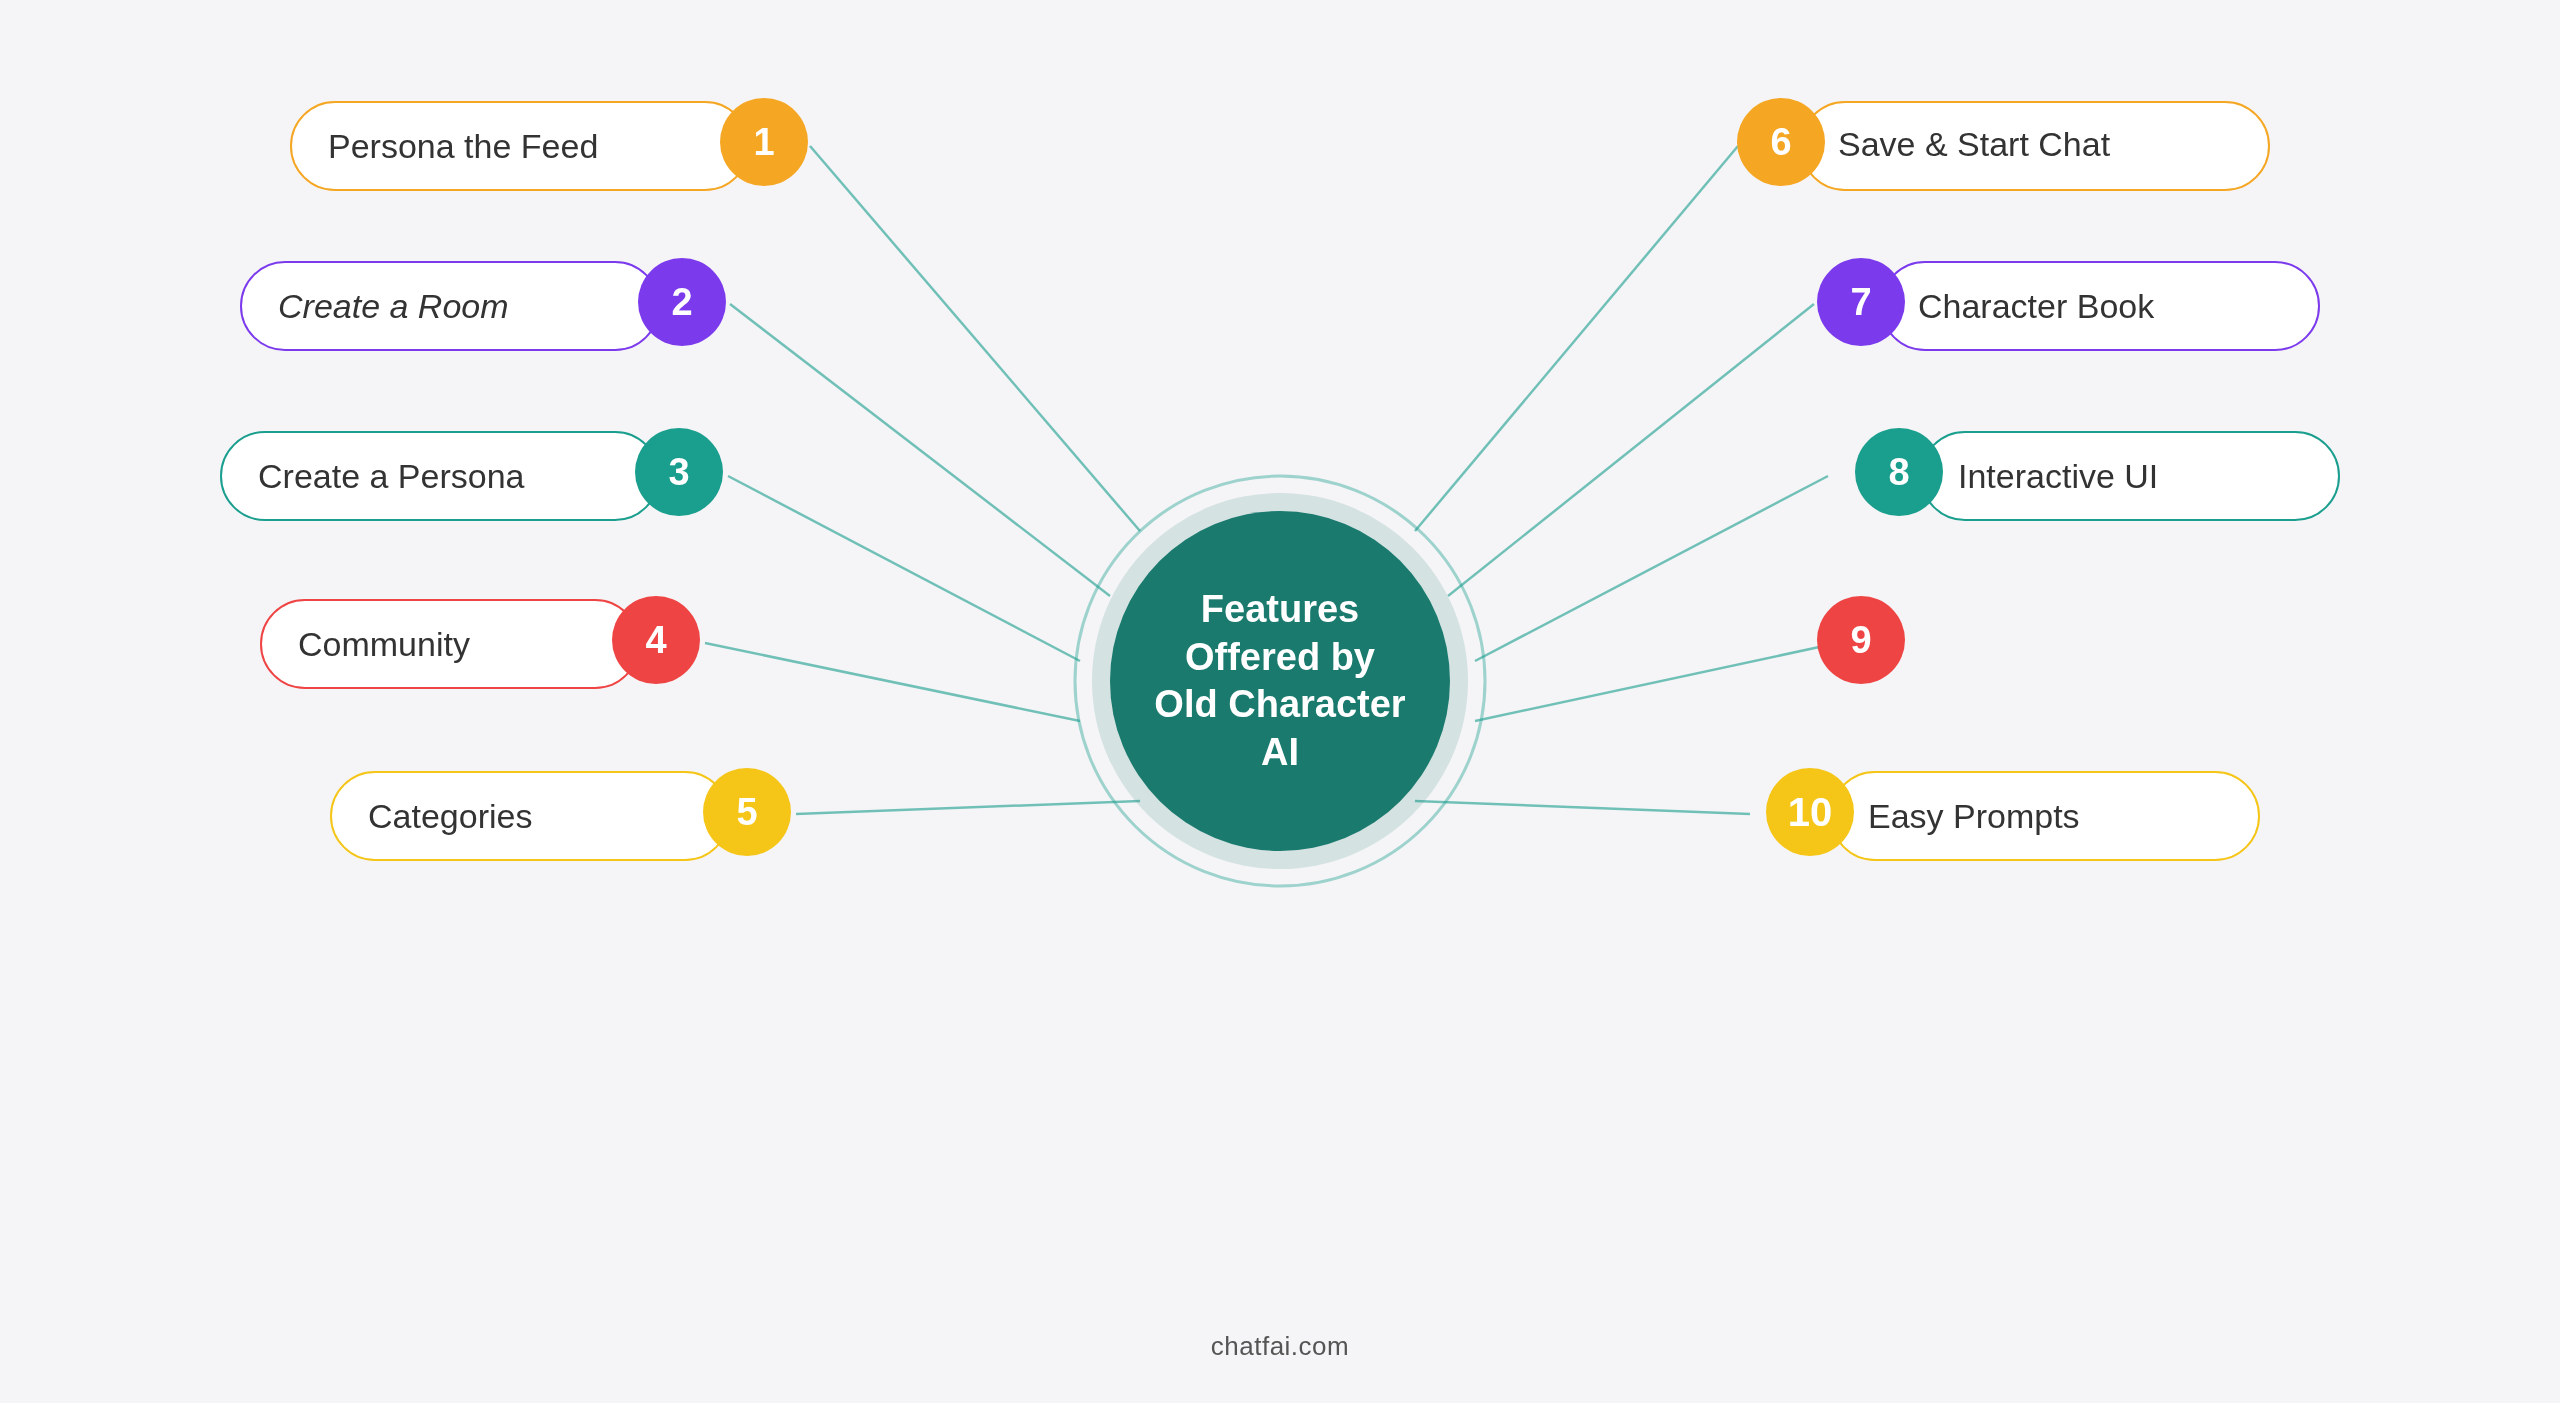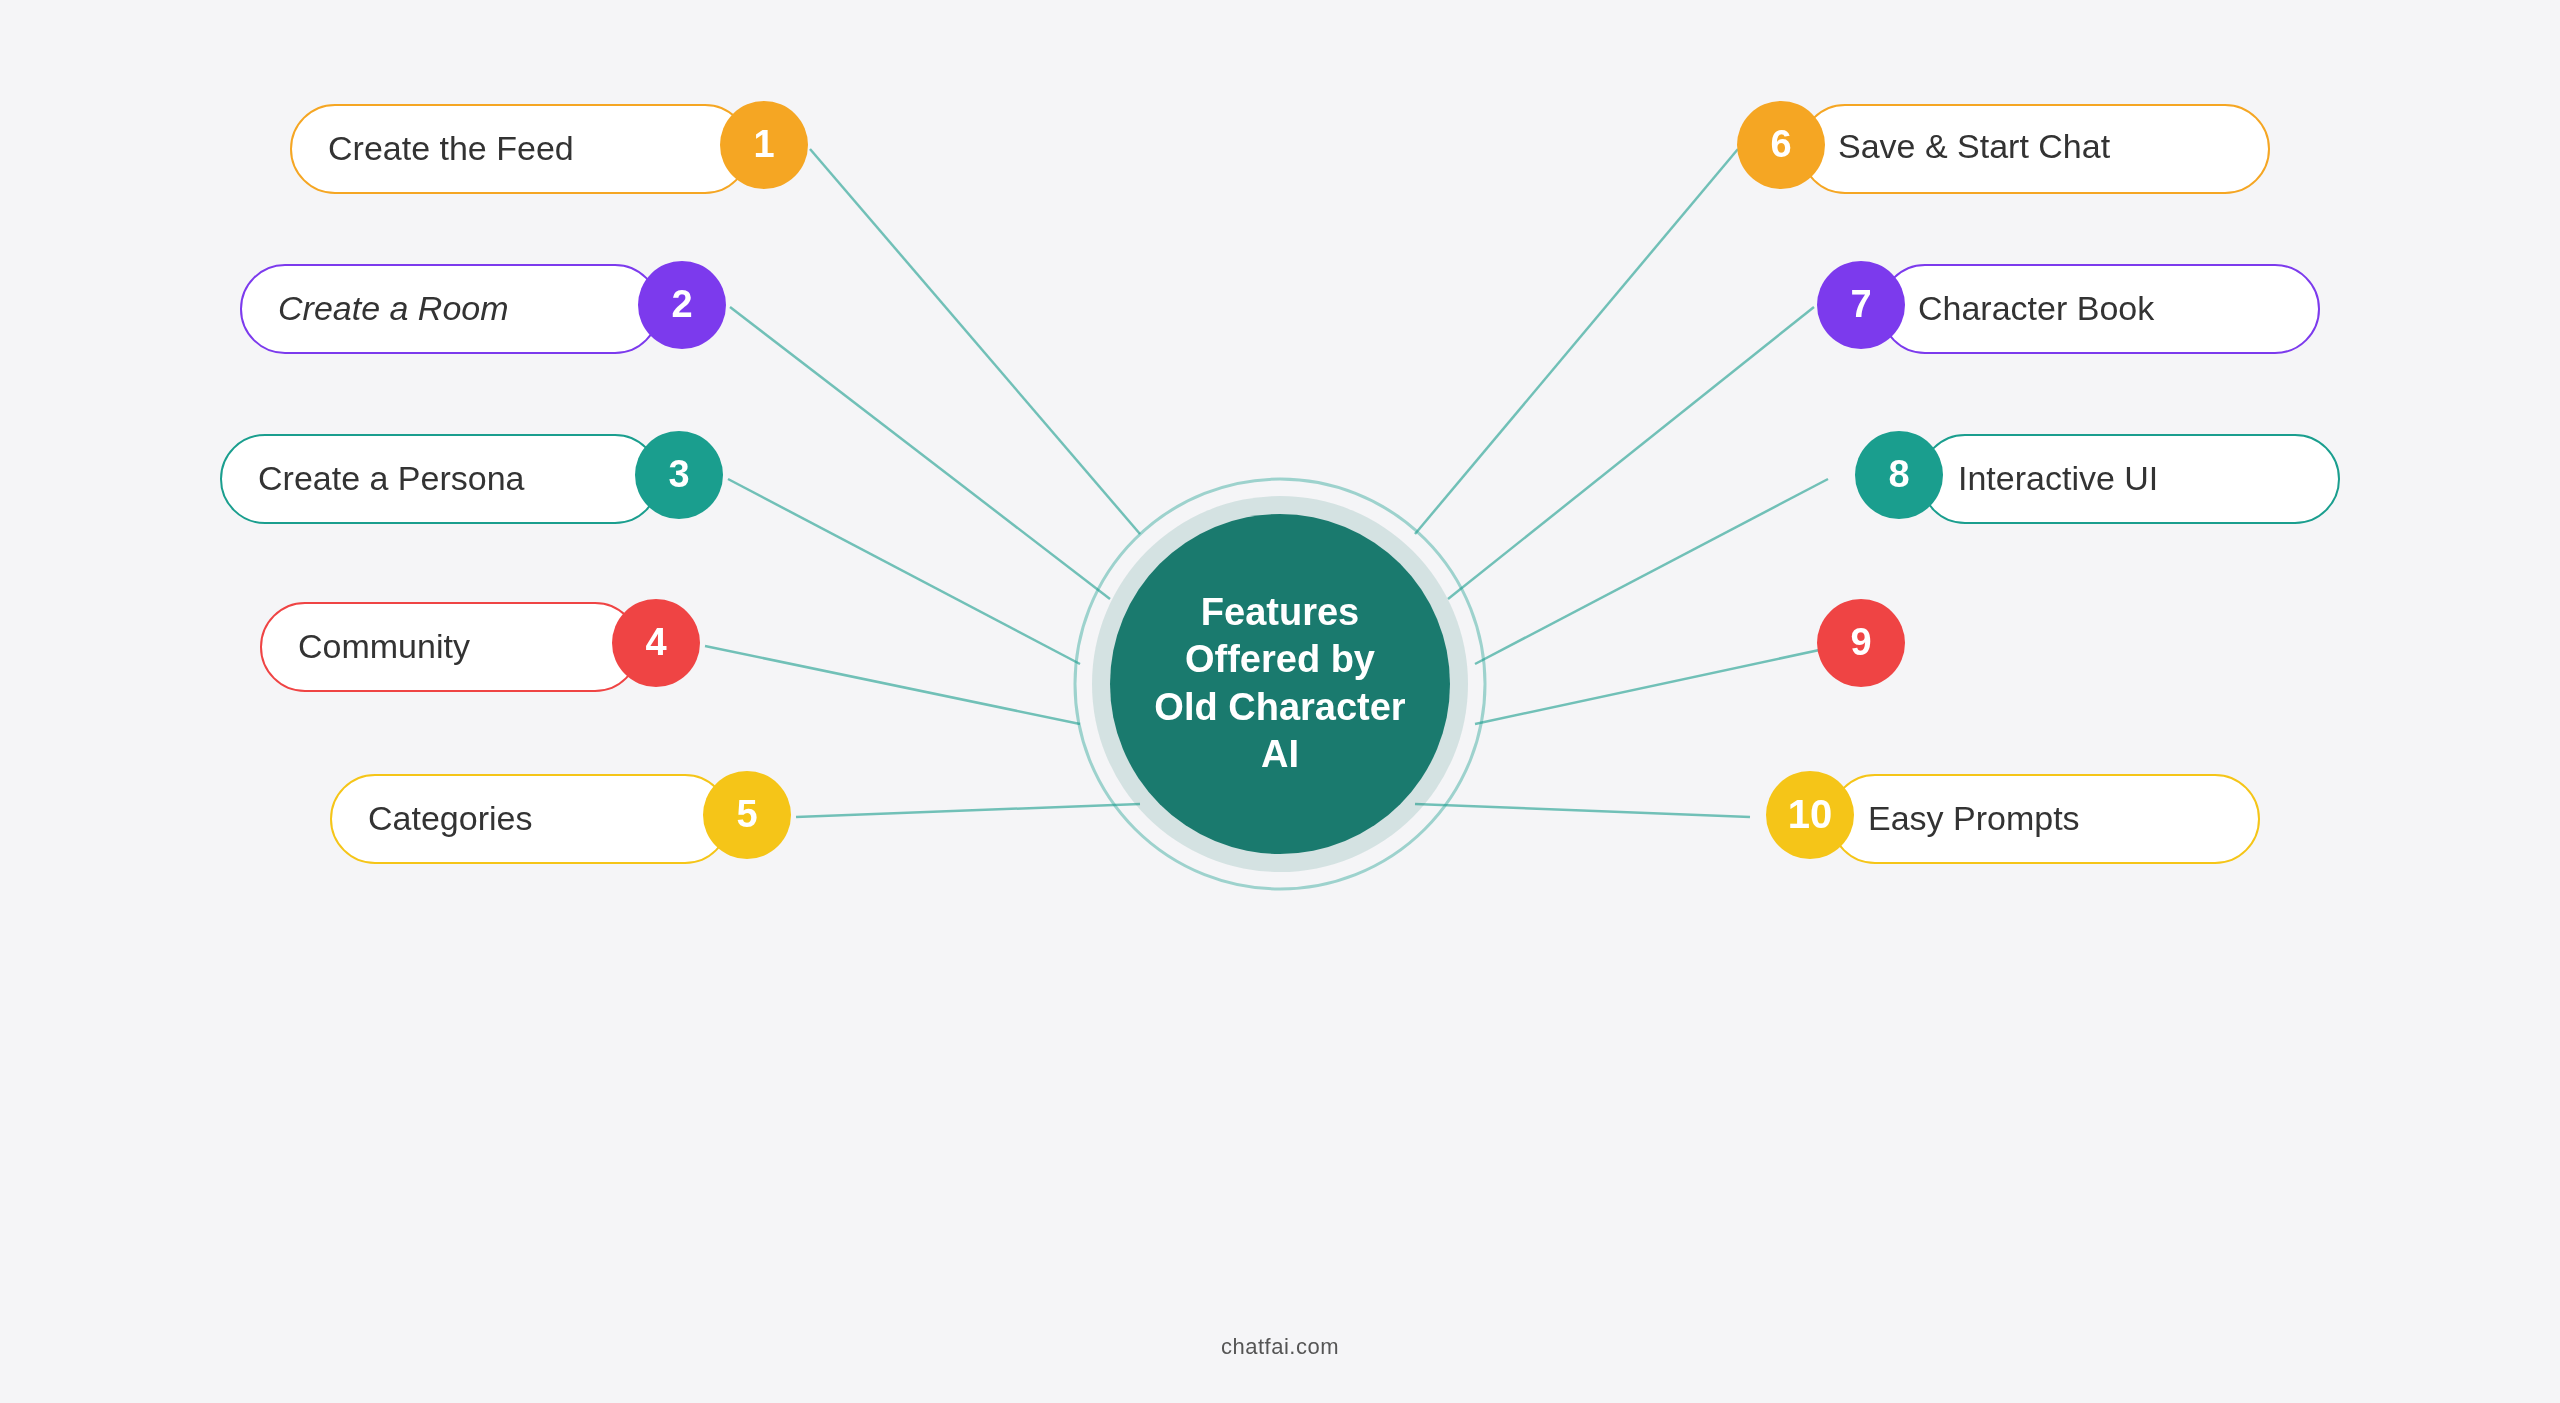--- a/index.html
+++ b/index.html
@@ -226,21 +226,21 @@
       width: 430px;
     }
     .badge-10 {
       background: #f5c518;
       right: 526px;
       top: 727px;
     }
 
     .footer-text {
       margin-top: 10px;
-      font-size: 22px;
+      font-size: 26px;
       color: #555;
       letter-spacing: 0.5px;
     }
   </style>
 </head>
 <body>
 
 <div class="diagram-container">
 
   <svg class="svg-lines" viewBox="0 0 2200 1280" preserveAspectRatio="xMidYMid meet">
@@ -268,21 +268,21 @@
     <line x1="1570" y1="773" x2="1235" y2="760" stroke="#1a9e8e" stroke-width="2.5" opacity="0.6"></line>
   </svg>
 
   <div class="center-circle">
     <div class="center-circle-inner">
       Features<br>Offered by<br>Old Character<br>AI
     </div>
   </div>
 
   <div class="pill pill-1" style="border-color:#f5a623;">
-    <span class="pill-text">Create the Feed</span>
+    <span class="pill-text">Persona the Feed</span>
   </div>
   <div class="badge badge-1" style="background:#f5a623;">
     <span>1</span>
   </div>
 
   <div class="pill pill-2" style="border-color:#7c3aed;">
     <span class="pill-text">Create a Room</span>
   </div>
   <div class="badge badge-2" style="background:#7c3aed;">
     <span>2</span>

